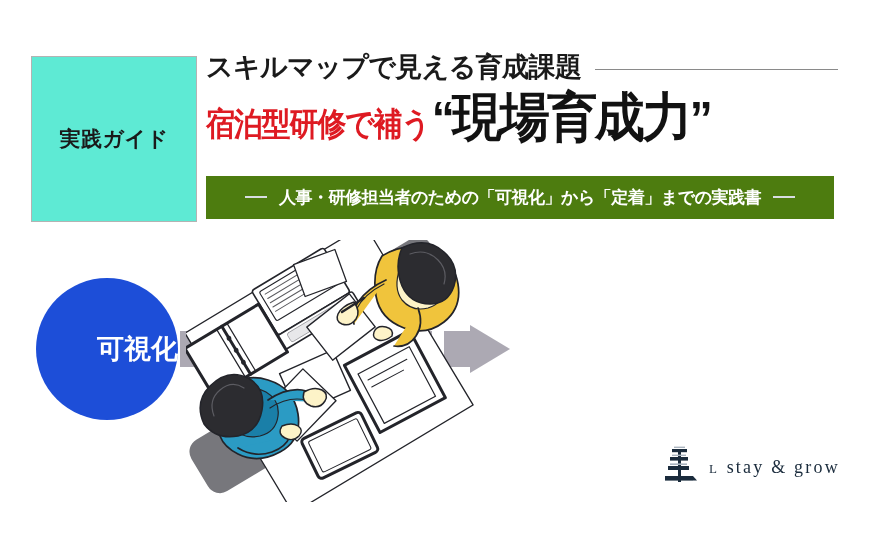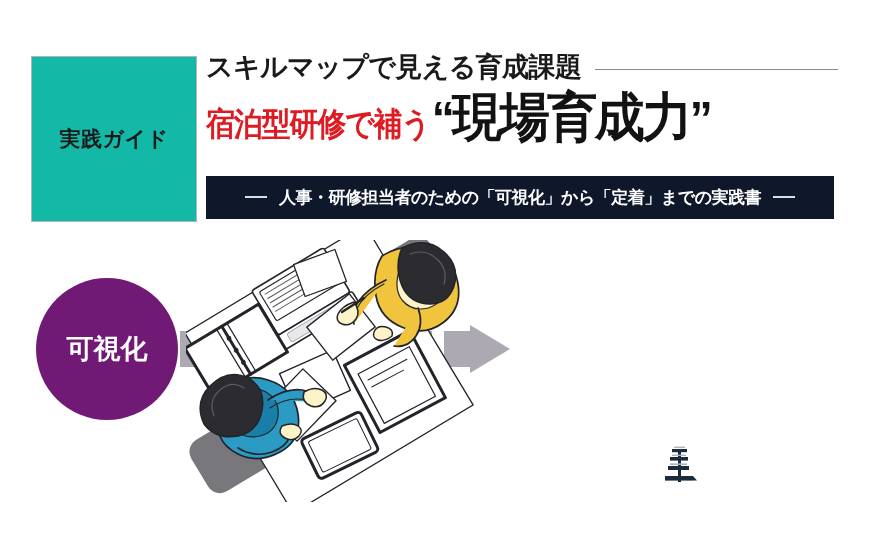--- a/index.html
+++ b/index.html
@@ -20,21 +20,21 @@
   }
 
   
   .badge-box {
     position: absolute;
     left: 31px;
     top: 56px;
     width: 166px;
     height: 166px;
     border: 1px solid #b3b3b3;
-    background: #14b8a6;
+    background: #5eead4;
     display: flex;
     align-items: center;
     justify-content: center;
     box-sizing: border-box;
   }
   .badge-box .badge-text {
     font-size: 21px;
     font-weight: 700;
     color: #1a1a1a;
     letter-spacing: 0.5px;
@@ -97,21 +97,21 @@
     color: #121212;
   }
 
   
   .navy-bar {
     position: absolute;
     left: 206px;
     top: 176px;
     width: 628px;
     height: 43px;
-    background: #0f172a;
+    background: #4d7c0f;
     display: flex;
     align-items: center;
     justify-content: center;
   }
   .navy-bar .bar-text {
     font-size: 17px;
     font-weight: 700;
     color: #ffffff;
     letter-spacing: -0.5px;
     white-space: nowrap;
@@ -124,24 +124,24 @@
     vertical-align: middle;
     margin: 0 12px 4px 12px;
   }
 
   
   .circle {
     position: absolute;
     width: 142px;
     height: 142px;
     border-radius: 50%;
-    background: #701a75;
-    display: flex;
-    align-items: center;
-    justify-content: center;
+    background: #1d4ed8;
+    display: flex;
+    align-items: center;
+    justify-content: flex-end;
   }
   .circle span {
     font-size: 27px;
     font-weight: 700;
     color: #ffffff;
     white-space: nowrap;
   }
   .circle-left  { left: 36px;  top: 278px; }
   .circle-right { left: 531px; top: 278px; }
   .circle-right span { letter-spacing: 9px; text-indent: 9px; }
@@ -335,15 +335,16 @@
         <rect x="2" y="30" width="28" height="4.6"></rect>
         <rect x="15" y="3" width="3" height="33"></rect>
         <path d="M30 30 L34 34.6 L30 34.6 Z"></path>
       </g>
       <g fill="#aab4bf">
         <rect x="11" y="0.6" width="11" height="1.4"></rect>
         <rect x="9" y="8.6" width="14" height="1.4"></rect>
         <rect x="7" y="17.4" width="17" height="1.6"></rect>
       </g>
     </svg>
+    <div class="logo-text"><span class="lead">L</span> <span>stay &amp; grow</span></div>
   </div>
 
 </div>
 
 </body></html>

